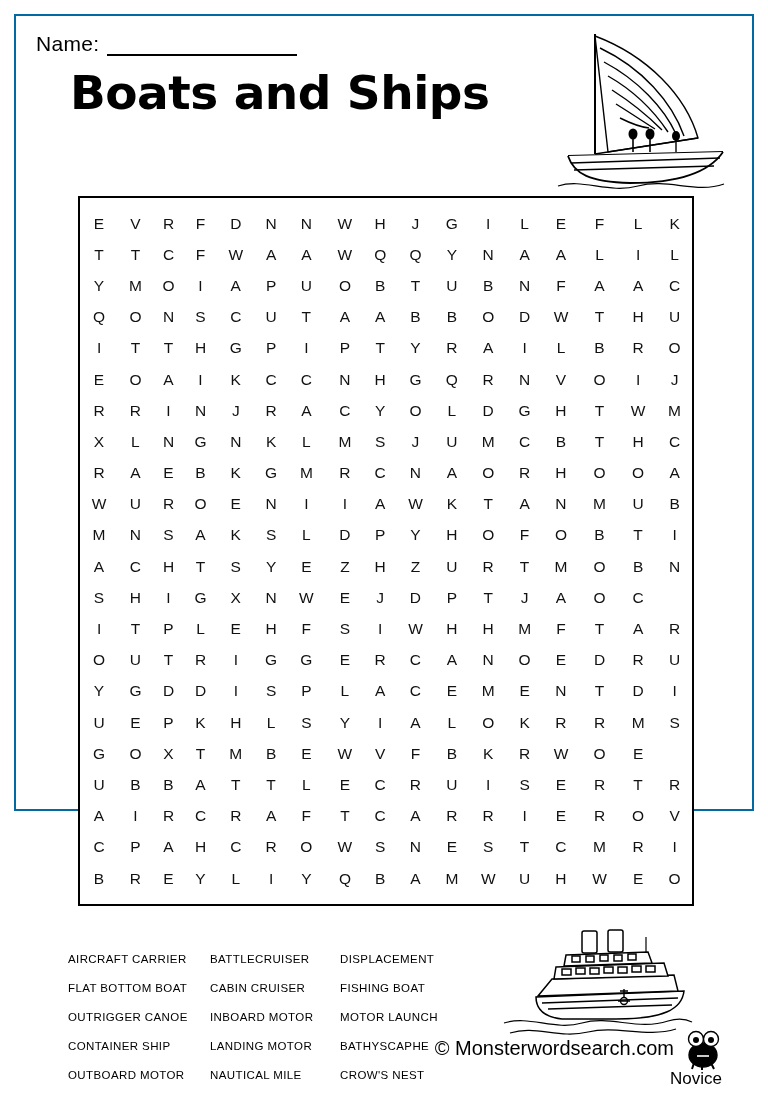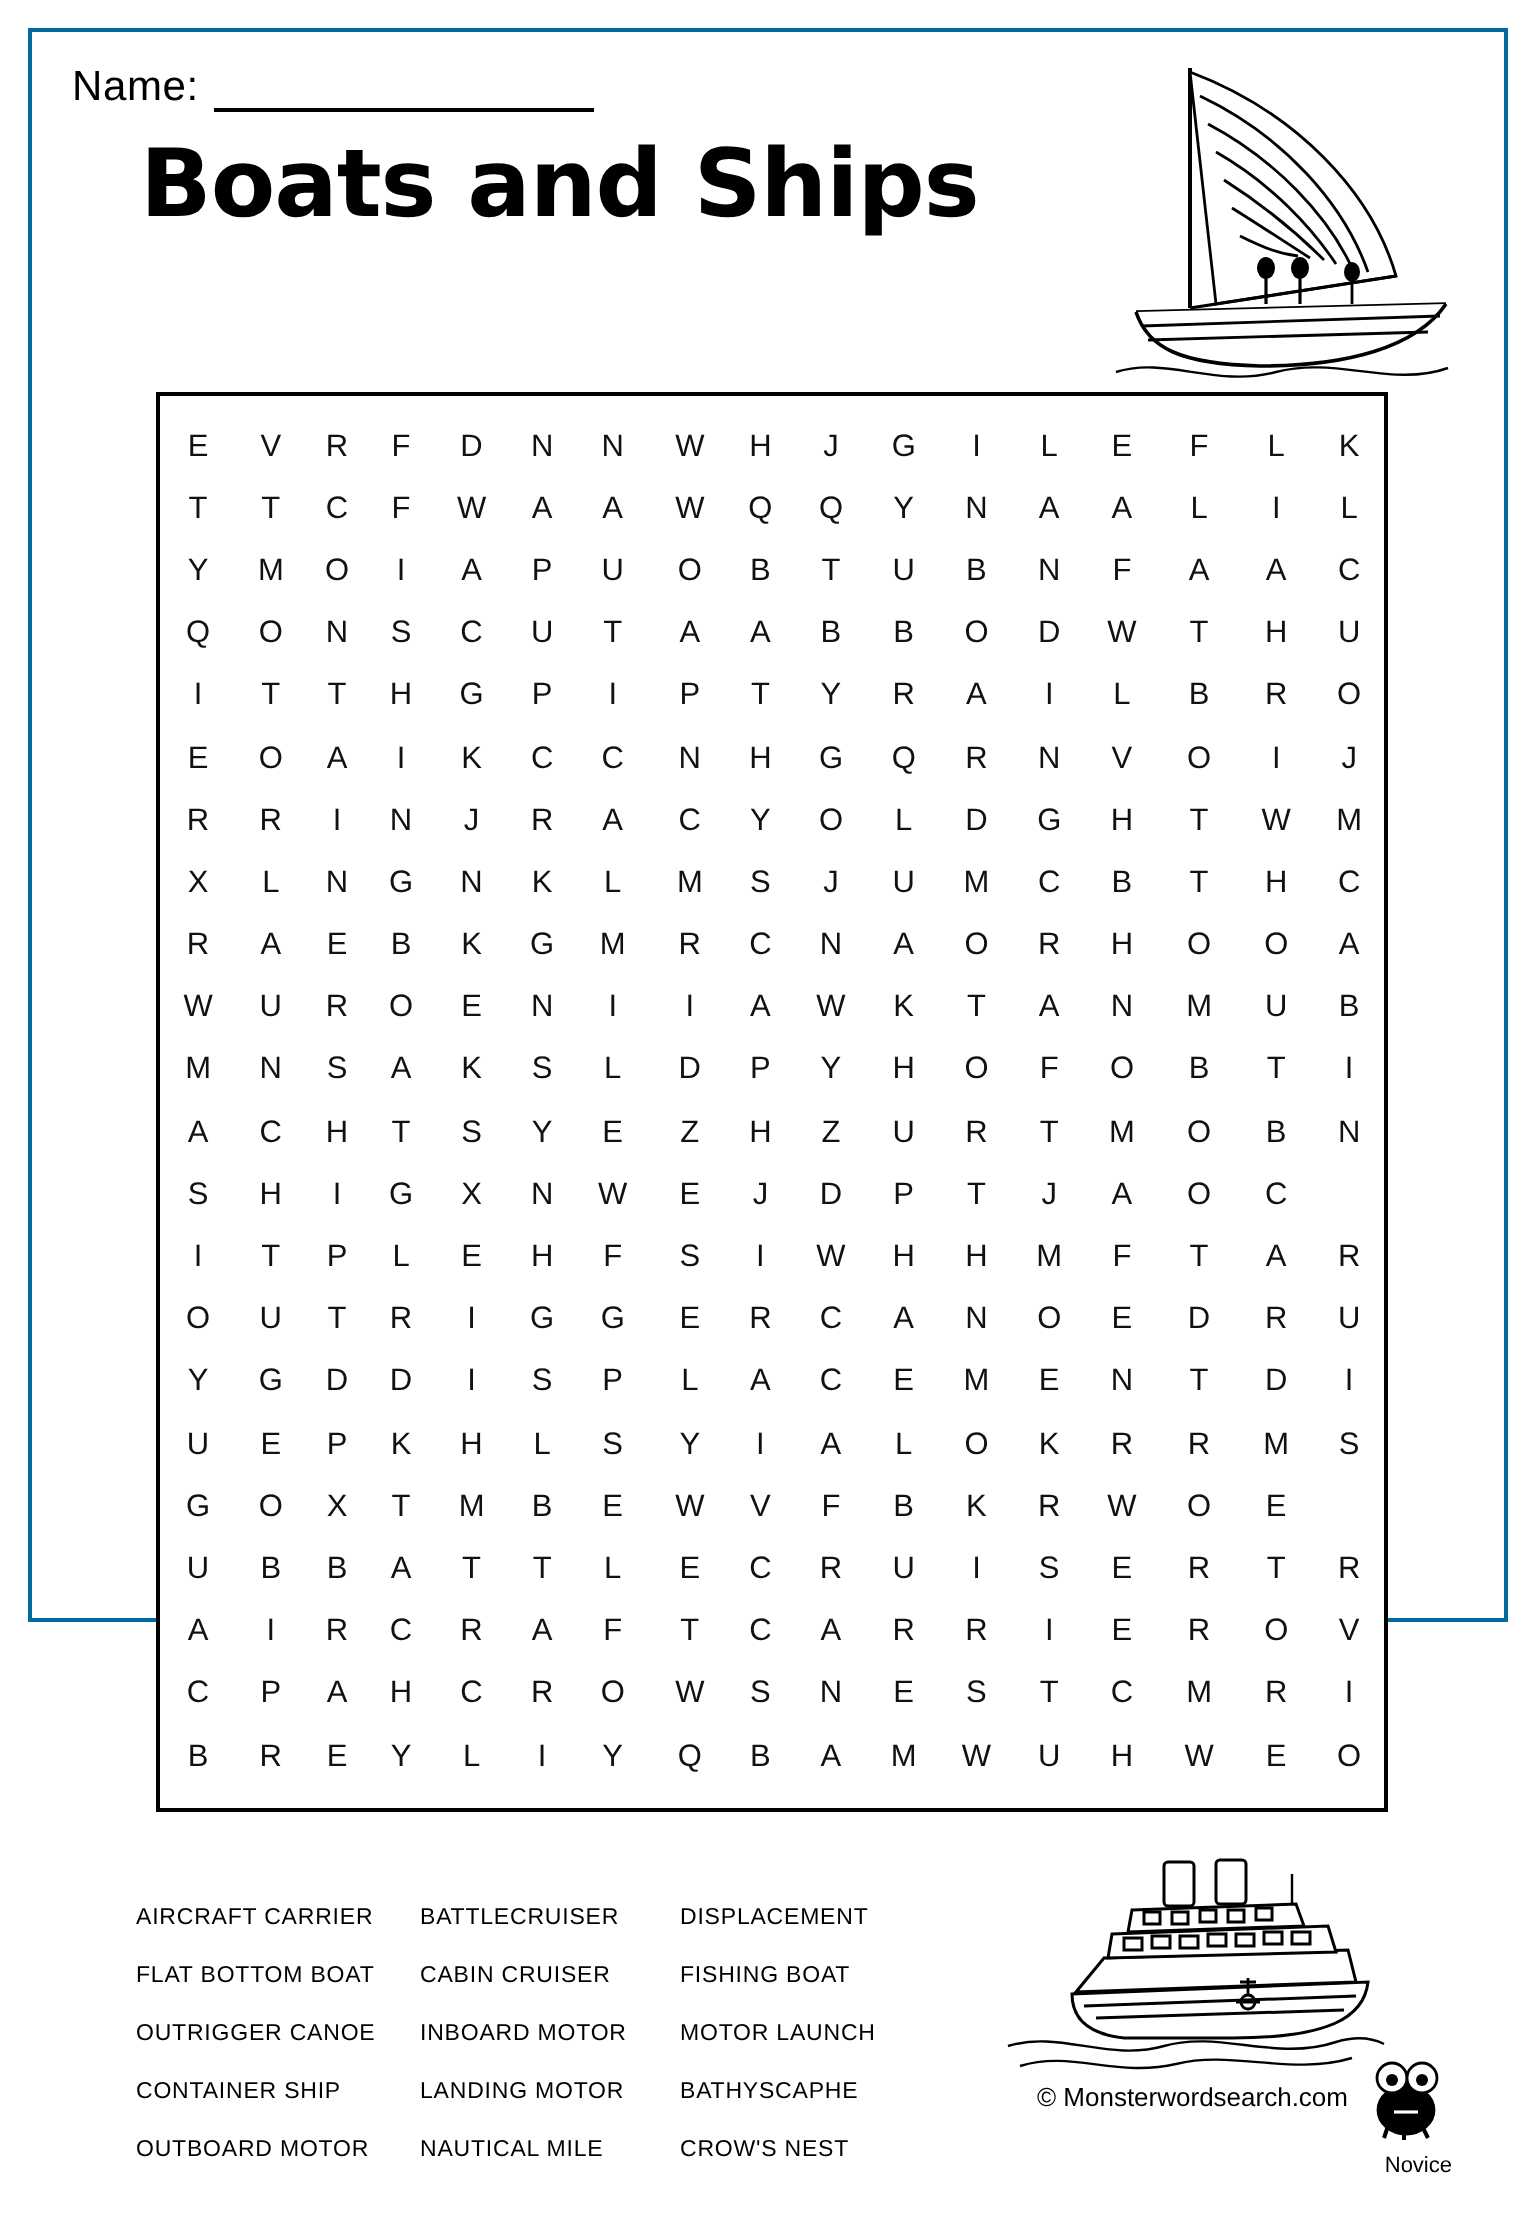--- a/index.html
+++ b/index.html
@@ -128,35 +128,35 @@
   .footer {
     position: absolute;
     right: 30px;
     bottom: 26px;
     display: flex;
     align-items: center;
     gap: 6px;
   }
   .footer-text {
     font-family: "Liberation Sans", sans-serif;
-    font-size: 13px;
+    font-size: 20px;
     color: #000;
   }
   .monster {
     width: 46px;
     height: 46px;
   }
   .difficulty {
     position: absolute;
     right: 30px;
     bottom: 8px;
     font-family: "Liberation Sans", sans-serif;
-    font-size: 11px;
+    font-size: 17px;
     color: #000;
-    text-align: right;
+    text-align: center;
     width: 60px;
   }
 </style>
 </head>
 <body>
 
 <div class="page-border">
   <div class="inner">
 
     <div class="name-row">

